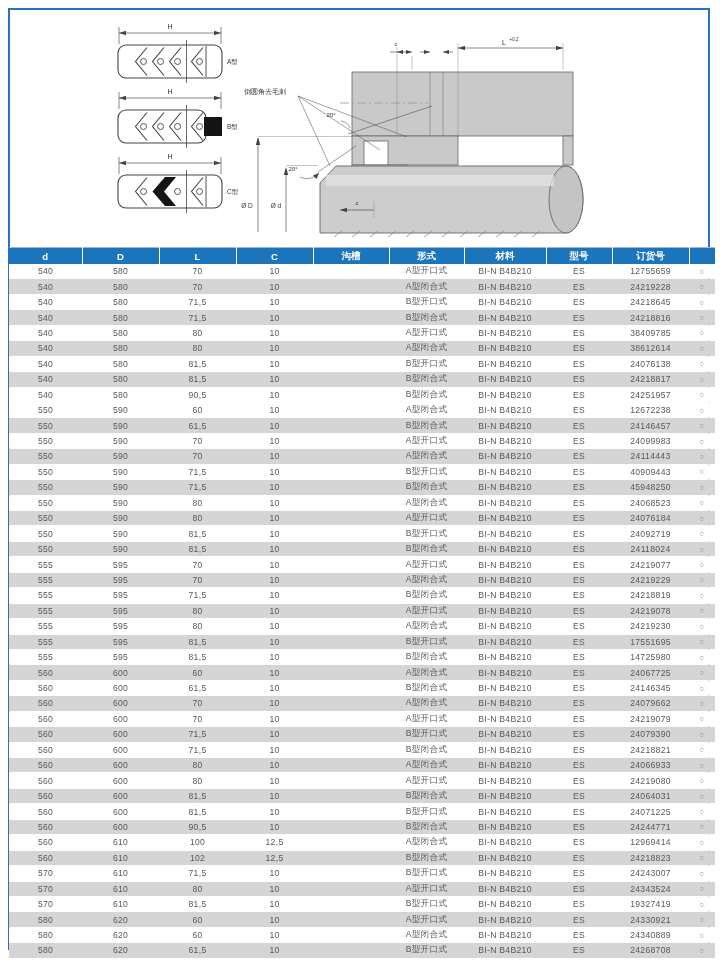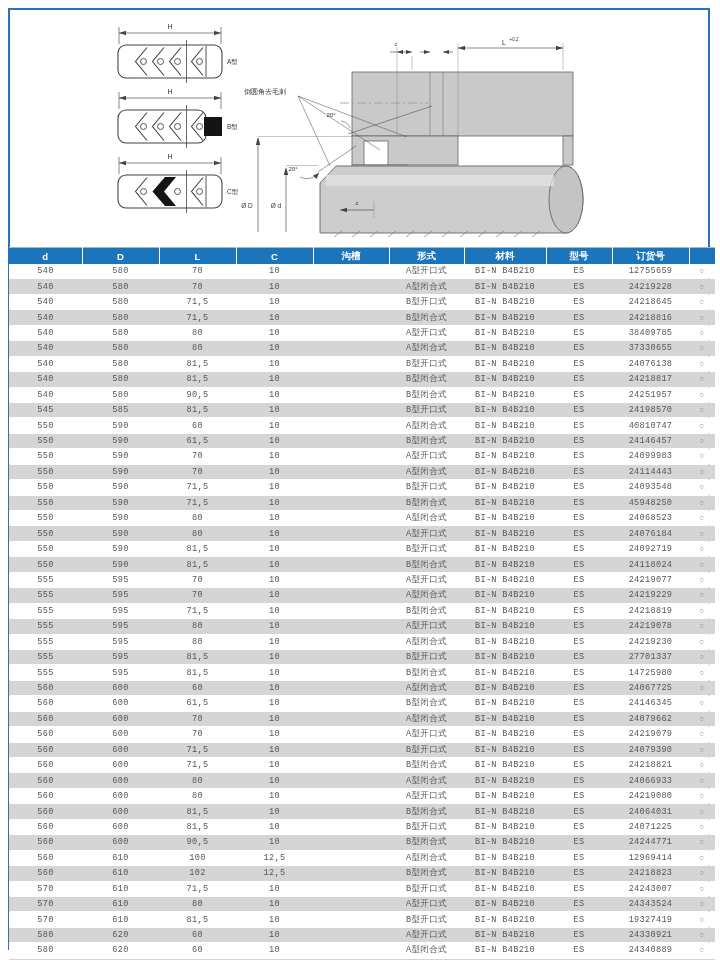--- a/index.html
+++ b/index.html
@@ -12,21 +12,21 @@
     background:#1c74bb;color:#fff;font-size:9.5px;font-weight:bold;
     height:16px;padding:0;text-align:center;border-right:1px solid #fff;border-top:1px solid #9bb9d4;
   }
   table.seal-table th:last-child{border-right:none;}
   table.seal-table td{
     font-size:8.6px;color:#585858;text-align:center;padding:0;height:14.45px;
     overflow:hidden;white-space:nowrap;letter-spacing:0.3px;
   }
   table.seal-table tbody tr{background:#fff;}
   table.seal-table tbody tr.alt{background:#d5d5d5;}
-  table.seal-table tbody tr{border-bottom:0.5px solid rgba(255,255,255,.8);font-family:Liberation Mono, monospace;}
+  table.seal-table tbody tr{border-bottom:0.5px solid rgba(255,255,255,.8);}
   table.seal-table td:last-child{font-size:7.5px;color:#777;}
   svg text{font-family:"Liberation Sans",sans-serif;}
 </style>
 </head>
 <body>
 
 <div class="page-frame"></div>
 
 <div class="drawing-area">
 <svg width="704" height="238" viewBox="8 8 704 238" xmlns="http://www.w3.org/2000/svg">
@@ -251,21 +251,21 @@
         </tr>
         <tr class="alt">
           <td>540</td>
           <td>580</td>
           <td>80</td>
           <td>10</td>
           <td></td>
           <td>A型闭合式</td>
           <td>BI-N B4B210</td>
           <td>ES</td>
-          <td>37330655</td>
+          <td>38612614</td>
           <td>○</td>
         </tr>
         <tr>
           <td>540</td>
           <td>580</td>
           <td>81,5</td>
           <td>10</td>
           <td></td>
           <td>B型开口式</td>
           <td>BI-N B4B210</td>
@@ -290,42 +290,30 @@
           <td>580</td>
           <td>90,5</td>
           <td>10</td>
           <td></td>
           <td>B型闭合式</td>
           <td>BI-N B4B210</td>
           <td>ES</td>
           <td>24251957</td>
           <td>○</td>
         </tr>
-        <tr class="alt">
-          <td>545</td>
-          <td>585</td>
-          <td>81,5</td>
-          <td>10</td>
-          <td></td>
-          <td>B型开口式</td>
-          <td>BI-N B4B210</td>
-          <td>ES</td>
-          <td>24198570</td>
-          <td>○</td>
-        </tr>
         <tr>
           <td>550</td>
           <td>590</td>
           <td>60</td>
           <td>10</td>
           <td></td>
           <td>A型闭合式</td>
           <td>BI-N B4B210</td>
           <td>ES</td>
-          <td>40810747</td>
+          <td>12672238</td>
           <td>○</td>
         </tr>
         <tr class="alt">
           <td>550</td>
           <td>590</td>
           <td>61,5</td>
           <td>10</td>
           <td></td>
           <td>B型闭合式</td>
           <td>BI-N B4B210</td>
@@ -359,21 +347,21 @@
         </tr>
         <tr>
           <td>550</td>
           <td>590</td>
           <td>71,5</td>
           <td>10</td>
           <td></td>
           <td>B型开口式</td>
           <td>BI-N B4B210</td>
           <td>ES</td>
-          <td>24093548</td>
+          <td>40909443</td>
           <td>○</td>
         </tr>
         <tr class="alt">
           <td>550</td>
           <td>590</td>
           <td>71,5</td>
           <td>10</td>
           <td></td>
           <td>B型闭合式</td>
           <td>BI-N B4B210</td>
@@ -491,21 +479,21 @@
         </tr>
         <tr class="alt">
           <td>555</td>
           <td>595</td>
           <td>81,5</td>
           <td>10</td>
           <td></td>
           <td>B型开口式</td>
           <td>BI-N B4B210</td>
           <td>ES</td>
-          <td>27701337</td>
+          <td>17551695</td>
           <td>○</td>
         </tr>
         <tr>
           <td>555</td>
           <td>595</td>
           <td>81,5</td>
           <td>10</td>
           <td></td>
           <td>B型闭合式</td>
           <td>BI-N B4B210</td>

